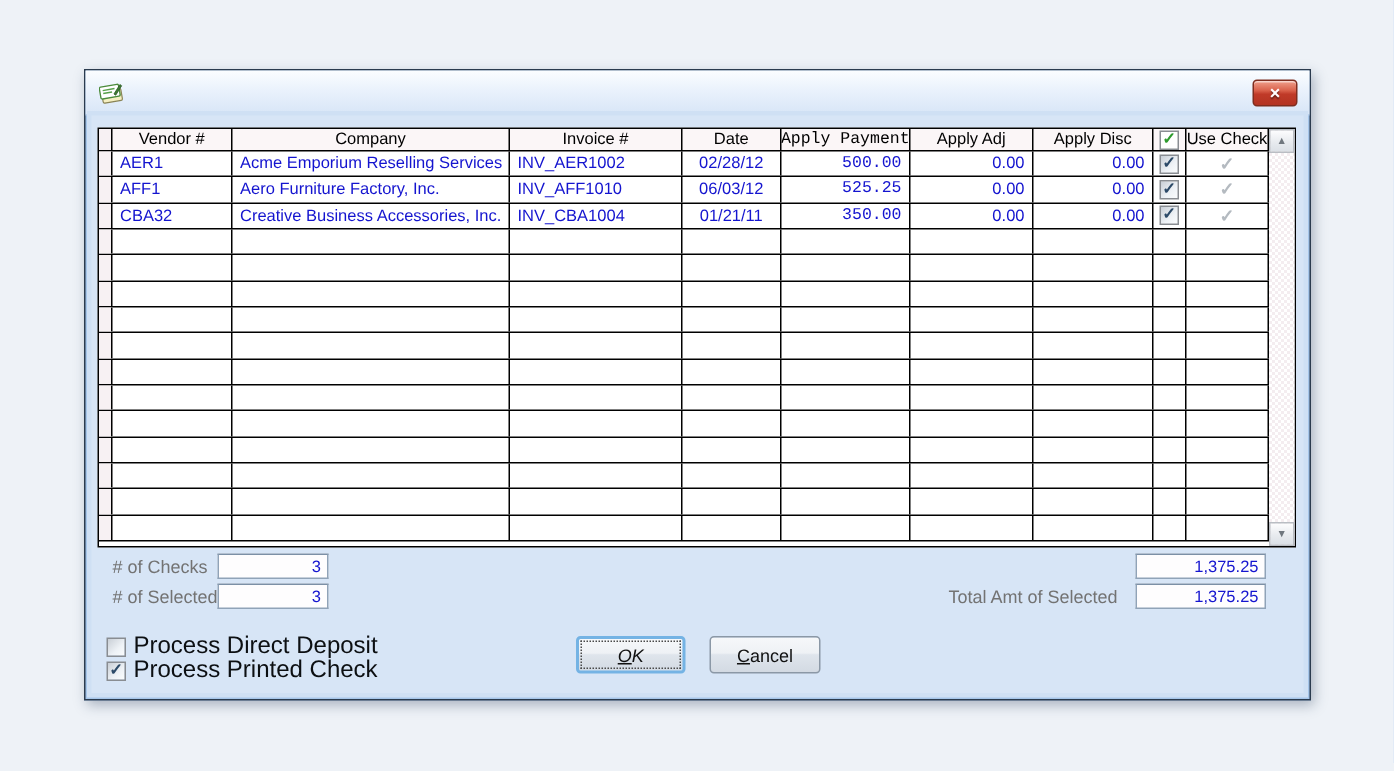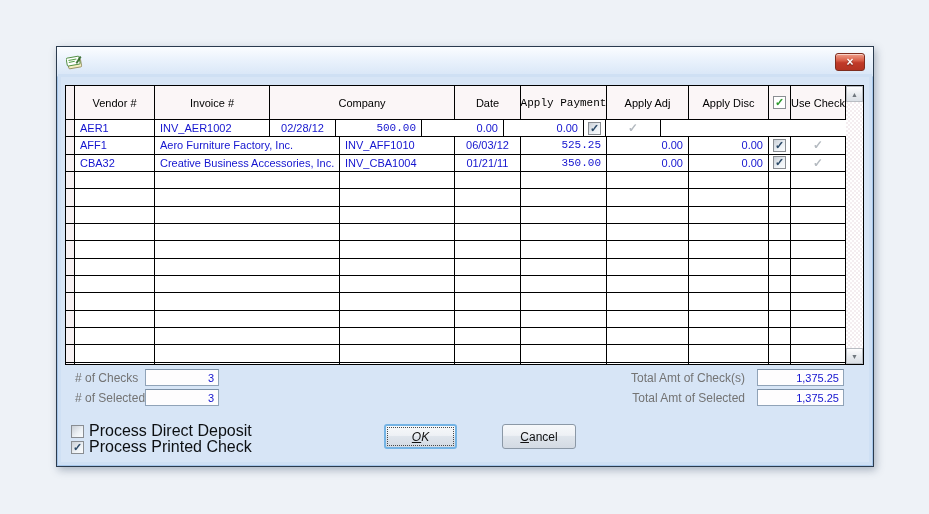--- a/index.html
+++ b/index.html
@@ -39,21 +39,21 @@
     box-shadow: 0 0 0 3px #cfe0f4;
   }
 
   
   .grid {
     position: absolute; left: 4px; top: 8px; width: 799px; height: 280px;
     border: 1px solid #000; background: #fff; display: flex;
   }
   .grid-cols { flex: 1 1 auto; display: flex; flex-direction: column; overflow: hidden; }
   .row { display: flex; border-bottom: 1px solid #000; height: 17.33px; flex: 0 0 auto; }
-  .row.header { height: 34px; background: #fbf6f7; }
+  .row.header { height: 15px; background: #fbf6f7; }
   .cell {
     border-right: 1px solid #000; height: 100%;
     display: flex; align-items: center;
     font-size: 11px; padding: 0 5px; white-space: nowrap; overflow: hidden;
     color: var(--value-blue);
   }
   .row.header .cell { justify-content: center; color: #000; padding: 0 2px; }
   .c0 { width: 9px;  padding: 0; background: #f7f1f3; }
   .c1 { width: 80px; }
   .c2 { width: 185px; }
@@ -111,21 +111,21 @@
     position: absolute; height: 25px; border-radius: 3px; cursor: pointer;
     background: linear-gradient(#f6f8fa 0%, #eef1f5 45%, #dfe5ec 50%, #d3dae3 100%);
     font-family: "Liberation Sans", sans-serif; font-size: 12px; color: #111;
     display: flex; align-items: center; justify-content: center;
   }
   .btn.ok {
     left: 323px; top: 347px; width: 73px;
     border: 2px solid #74b3e4;
     outline: 1px dotted #4a4a4a; outline-offset: -4px; font-style: italic;
   }
-  .btn.cancel { left: 412px; top: 347px; width: 74px; border: 1px solid #8b98a6; margin-left: 29px; }
+  .btn.cancel { left: 412px; top: 347px; width: 74px; border: 1px solid #8b98a6; }
   .btn-label { display: block; }
   .btn-label::first-letter { text-decoration: underline; }
 </style>
 </head>
 <body>
 
 <div class="dialog">
 
   <div class="titlebar">
     <span class="app-icon">
@@ -144,34 +144,35 @@
     </button>
   </div>
 
   <div class="client">
 
     <div class="grid">
       <div class="grid-cols" id="grid-rows">
           <div class="row header">
             <div class="cell c0"></div>
             <div class="cell c1">Vendor #</div>
+            <div class="cell c2">Company</div>
             <div class="cell c3">Invoice #</div>
-            <div class="cell c2">Company</div>
             <div class="cell c4">Date</div>
             <div class="cell c5">Apply Payment</div>
             <div class="cell c6">Apply Adj</div>
             <div class="cell c7">Apply Disc</div>
             <div class="cell c8">
               <span class="cb hdr">✓</span>
             </div>
             <div class="cell c9">Use Check</div>
           </div>
           <div class="row">
             <div class="cell c0"></div>
             <div class="cell c1">AER1</div>
+            <div class="cell c2">Acme Emporium Reselling Services</div>
             <div class="cell c3">INV_AER1002</div>
             <div class="cell c4">02/28/12</div>
             <div class="cell c5">500.00</div>
             <div class="cell c6">0.00</div>
             <div class="cell c7">0.00</div>
             <div class="cell c8">
               <span class="cb">✓</span>
             </div>
             <div class="cell c9">
               <span class="use-check">✓</span>
@@ -362,21 +363,20 @@
           <span class="arr">▼</span>
         </div>
       </div>
     </div>
 
     <div class="lbl" style="left:14px; top:294px;"># of Checks</div>
     <div class="field" style="left:84px; top:292px; width:74px;">3</div>
     <div class="lbl" style="left:14px; top:314px;"># of Selected</div>
     <div class="field" style="left:84px; top:312px; width:74px;">3</div>
 
-    <div class="lbl rlabel" style="left:480px; top:294px; width:204px;">Total Amt of Check(s)</div>
     <div class="field" style="left:696px; top:292px; width:87px;">1,375.25</div>
     <div class="lbl rlabel" style="left:480px; top:314px; width:204px;">Total Amt of Selected</div>
     <div class="field" style="left:696px; top:312px; width:87px;">1,375.25</div>
 
     <div class="opt" style="left:10px; top:345px;">
       <span class="cb"></span>
       <span class="lbl-inline">Process Direct Deposit</span>
     </div>
     <div class="opt" style="left:10px; top:361px;">
       <span class="cb">✓</span>

